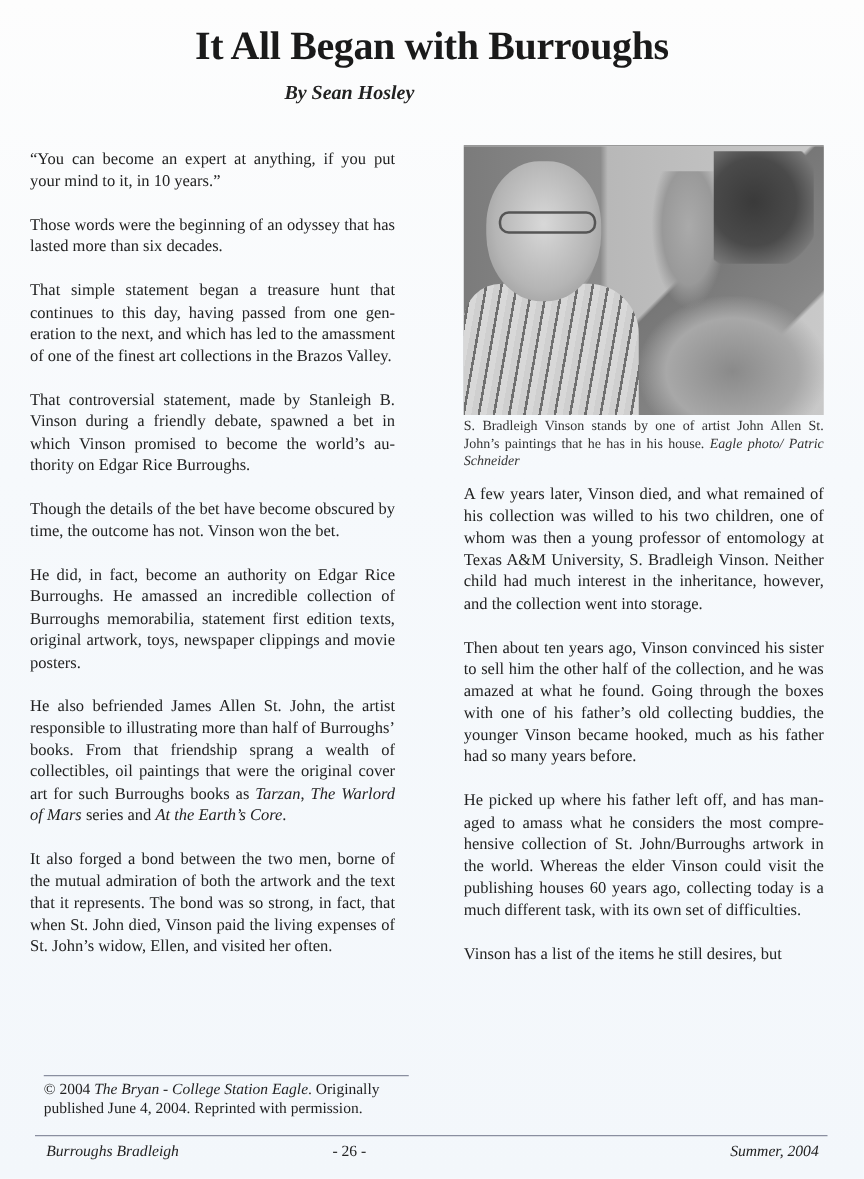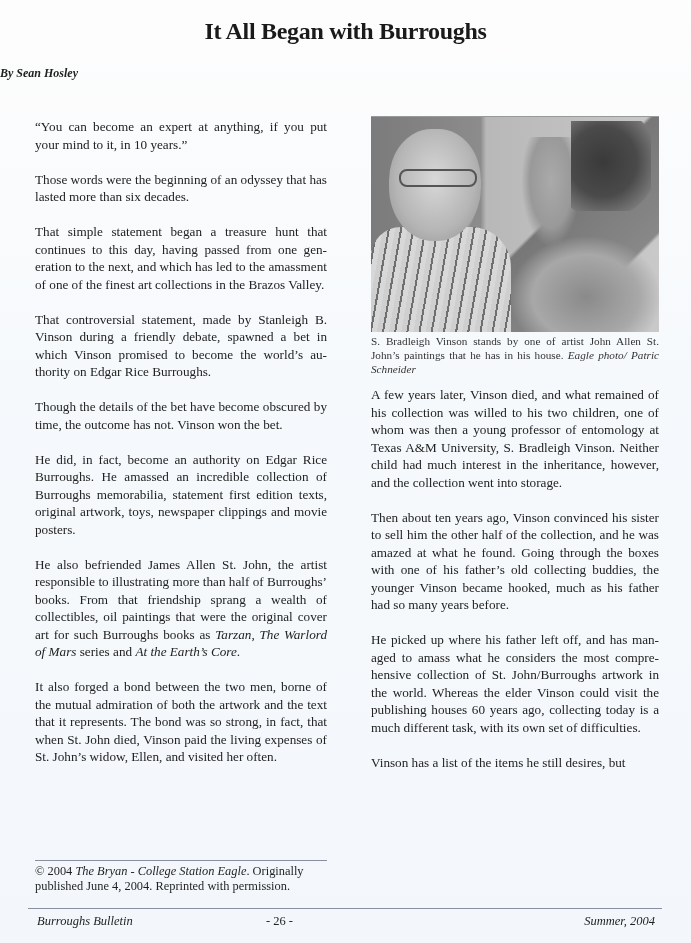--- a/index.html
+++ b/index.html
@@ -9,33 +9,33 @@
       font-family: "Liberation Serif", "DejaVu Serif", serif;
       color: #222;
       position: relative;
     }
     .page {
       position: absolute; left: 0; top: 0; width: 691px; height: 943px;
       background: linear-gradient(180deg, #fdfdfd 0%, #f6f9fc 40%, #f3f7fb 100%);
     }
     .title {
       position: absolute; top: 18px; left: 0; width: 691px;
-      text-align: center; font-size: 24px; font-weight: bold; letter-spacing: -0.3px;
+      text-align: center; font-size: 32px; font-weight: bold; letter-spacing: -0.3px;
       color: #1a1a1a; margin: 0;
     }
     .byline {
       position: absolute; top: 66px; left: 0; width: 559px;
-      text-align: left; font-size: 12px; font-style: italic; font-weight: bold; color: #222;
+      text-align: center; font-size: 16px; font-style: italic; font-weight: bold; color: #222;
     }
     .col {
       position: absolute; font-size: 13.2px; line-height: 17.5px; text-align: justify;
       hyphens: manual;
     }
     .col p { margin: 0 0 17.5px 0; }
-    .col-left { left: 35px; top: 118px; width: 292px; }
+    .col-left { left: 24px; top: 118px; width: 292px; }
     .col-right-top { left: 371px; top: 386px; width: 288px; }
     .photo {
       position: absolute; left: 371px; top: 116px; width: 288px; height: 215px;
       background:
         radial-gradient(ellipse 50px 62px at 75px 85px, #bcbcbc 0%, #9a9a9a 60%, transparent 62%),
         linear-gradient(135deg, transparent 55%, #777 56%, #888 80%, transparent 81%),
         linear-gradient(90deg, #7b7b7b 0%, #8c8c8c 38%, #b8b8b8 40%, #c9c9c9 100%);
       border-top: 1px solid #999;
       overflow: hidden;
     }
@@ -121,17 +121,17 @@
     <p>A few years later, Vinson died, and what remained of his collection was willed to his two children, one of whom was then a young professor of entomol­ogy at Texas A&amp;M University, S. Bradleigh Vinson. Neither child had much interest in the inheritance, however, and the collection went into storage.</p>
     <p>Then about ten years ago, Vinson convinced his sister to sell him the other half of the collection, and he was amazed at what he found. Going through the boxes with one of his father’s old col­lecting buddies, the younger Vinson became hooked, much as his father had so many years before.</p>
     <p>He picked up where his father left off, and has man­aged to amass what he considers the most compre­hensive collection of St. John/Burroughs artwork in the world. Whereas the elder Vinson could visit the publishing houses 60 years ago, collecting to­day is a much different task, with its own set of difficulties.</p>
     <p>Vinson has a list of the items he still desires, but</p>
   </div>
 
   <div class="rule-note"></div>
   <div class="note"><span>© 2004 </span><i>The Bryan - College Station Eagle</i><span>. Originally published June 4, 2004. Reprinted with permission.</span></div>
 
   <div class="footer-rule"></div>
-  <div class="footer footer-left">Burroughs Bulletin</div>
+  <div class="footer footer-left">Burroughs Bradleigh</div>
   <div class="footer footer-center">- 26 -</div>
   <div class="footer footer-right">Summer, 2004</div>
 
 </div>
 
 </body></html>

